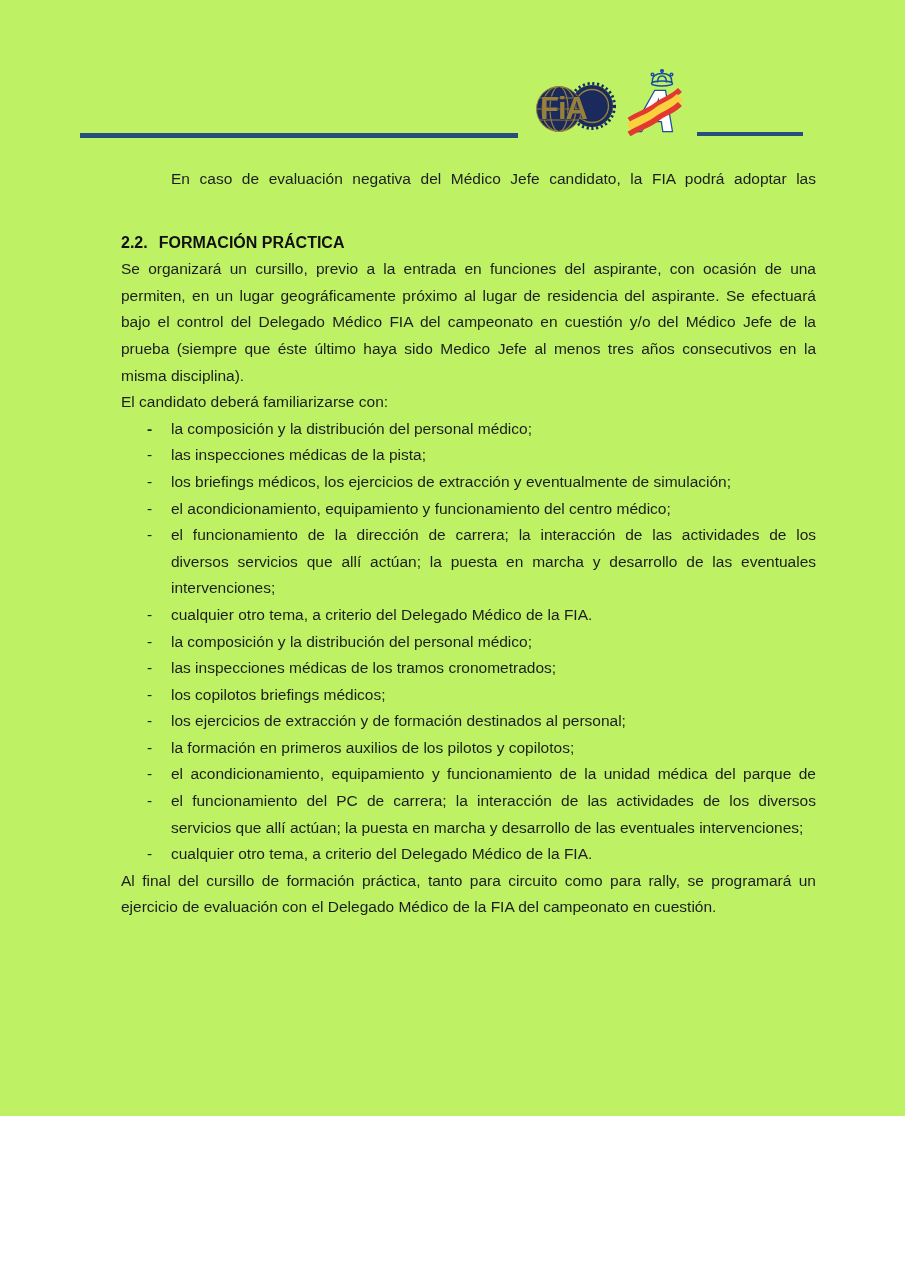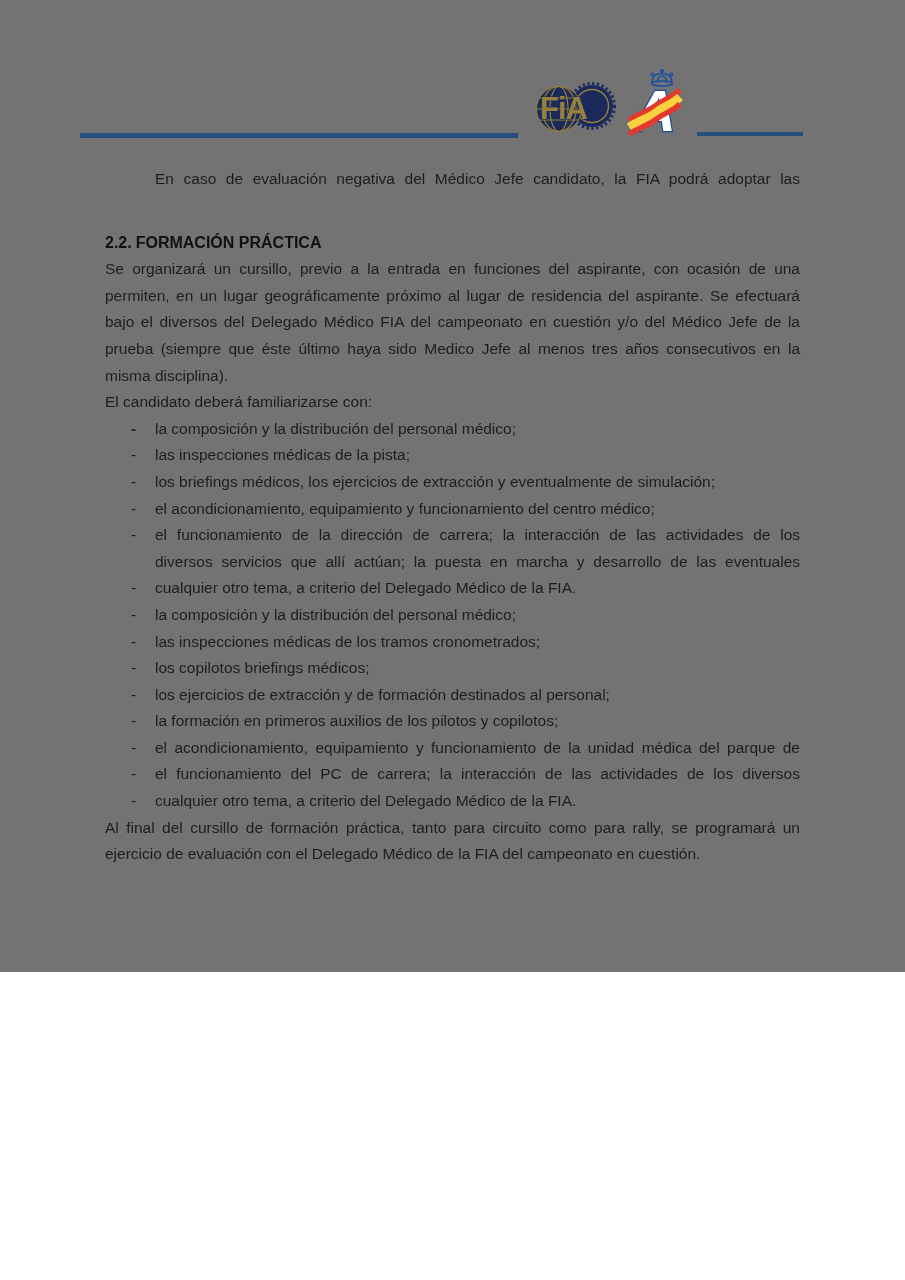--- a/index.html
+++ b/index.html
@@ -1,44 +1,44 @@
 <!DOCTYPE html>
 <html><head>
 <meta charset="utf-8">
 <style>
   html,body { margin:0; padding:0; background:#ffffff; }
   .page {
     position:relative;
-    width:905px; height:972px;
-    background:#737373;
+    width:905px; height:1116px;
+    background:#bef264;
     overflow:hidden;
     font-family:"Liberation Sans","DejaVu Sans",sans-serif;
     color:#1d1d1d;
   }
   
   .rule { position:absolute; background:#274f7e; }
   .rule-left  { left:80px;  top:133px; width:438px; height:5px; }
   .rule-right { left:697px; top:132px; width:106px; height:4px; }
   .fia-logo   { position:absolute; left:532px; top:82px;  width:88px; height:52px; }
   .rfeda-logo { position:absolute; left:626px; top:66px;  width:68px; height:74px; }
 
   
   .content {
-    position:absolute; left:105px; top:166px; width:695px;
+    position:absolute; left:121px; top:166px; width:695px;
     font-size:15.5px; line-height:26.6px;
   }
   .jline { text-align:justify; text-align-last:justify; }
   .jline.last { text-align-last:left; }
   .indented { margin-left:50px; }
   .heading {
     margin-top:37px;
     font-weight:bold; font-size:16px; color:#111;
     white-space:nowrap;
   }
-  .heading .sec-num { margin-right:4px; }
+  .heading .sec-num { margin-right:11px; }
   .bold-line { font-weight:bold; }
   .li { position:relative; padding-left:50px; }
   .li .dash { position:absolute; left:26px; top:0; }
   .li .dash.bold { font-weight:bold; }
 </style>
 </head>
 <body>
 
 <div class="page">
 
@@ -87,21 +87,21 @@
         <div class="jline">En caso de evaluación negativa del Médico Jefe candidato, la FIA podrá adoptar las</div>
       </div>
 
     <div class="heading">
       <span class="sec-num">2.2.</span><span>FORMACIÓN PRÁCTICA</span>
     </div>
 
     <div>
         <div class="jline">Se organizará un cursillo, previo a la entrada en funciones del aspirante, con ocasión de una</div>
         <div class="jline">permiten, en un lugar geográficamente próximo al lugar de residencia del aspirante. Se efectuará</div>
-        <div class="jline">bajo el diversos del Delegado Médico FIA del campeonato en cuestión y/o del Médico Jefe de la</div>
+        <div class="jline">bajo el control del Delegado Médico FIA del campeonato en cuestión y/o del Médico Jefe de la</div>
         <div class="jline">prueba (siempre que éste último haya sido Medico Jefe al menos tres años consecutivos en la</div>
         <div class="jline last">misma disciplina).</div>
       </div>
 
     <div>El candidato deberá familiarizarse con:</div>
 
 
     <div class="li">
       <span class="dash bold">-</span>
       <div>
@@ -124,20 +124,21 @@
       <span class="dash">-</span>
       <div>
           <div class="jline last">el acondicionamiento, equipamiento y funcionamiento del centro médico;</div>
         </div>
     </div>
     <div class="li">
       <span class="dash">-</span>
       <div>
           <div class="jline">el funcionamiento de la dirección de carrera; la interacción de las actividades de los</div>
           <div class="jline">diversos servicios que allí actúan; la puesta en marcha y desarrollo de las eventuales</div>
+          <div class="jline last">intervenciones;</div>
         </div>
     </div>
     <div class="li">
       <span class="dash">-</span>
       <div>
           <div class="jline last">cualquier otro tema, a criterio del Delegado Médico de la FIA.</div>
         </div>
     </div>
 
 
@@ -176,20 +177,21 @@
     <div class="li">
       <span class="dash">-</span>
       <div>
           <div class="jline">el acondicionamiento, equipamiento y funcionamiento de la unidad médica del parque de</div>
         </div>
     </div>
     <div class="li">
       <span class="dash">-</span>
       <div>
           <div class="jline">el funcionamiento del PC de carrera; la interacción de las actividades de los diversos</div>
+          <div class="jline last">servicios que allí actúan; la puesta en marcha y desarrollo de las eventuales intervenciones;</div>
         </div>
     </div>
     <div class="li">
       <span class="dash">-</span>
       <div>
           <div class="jline last">cualquier otro tema, a criterio del Delegado Médico de la FIA.</div>
         </div>
     </div>
 
     <div>

